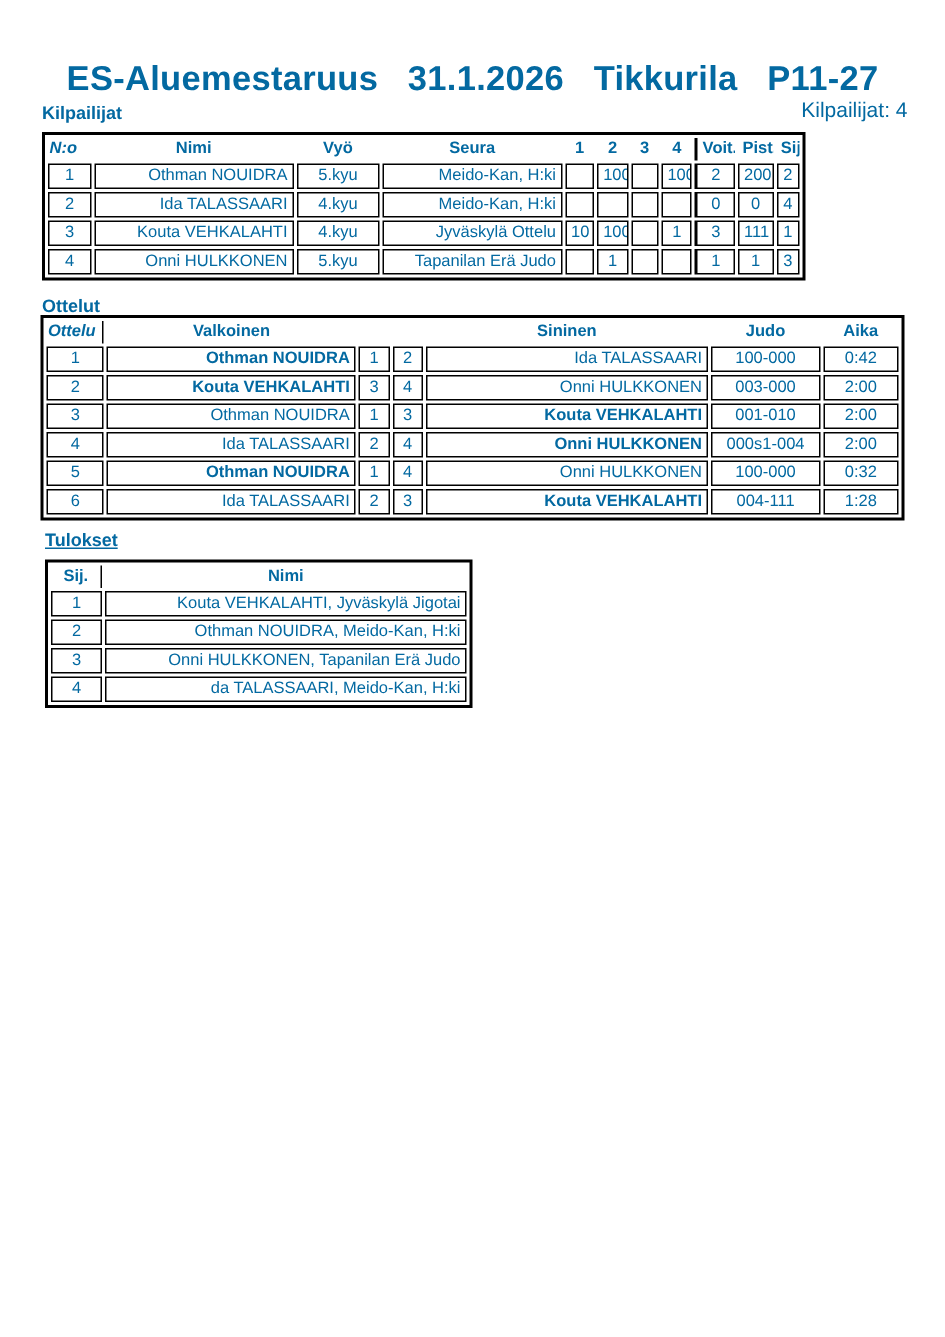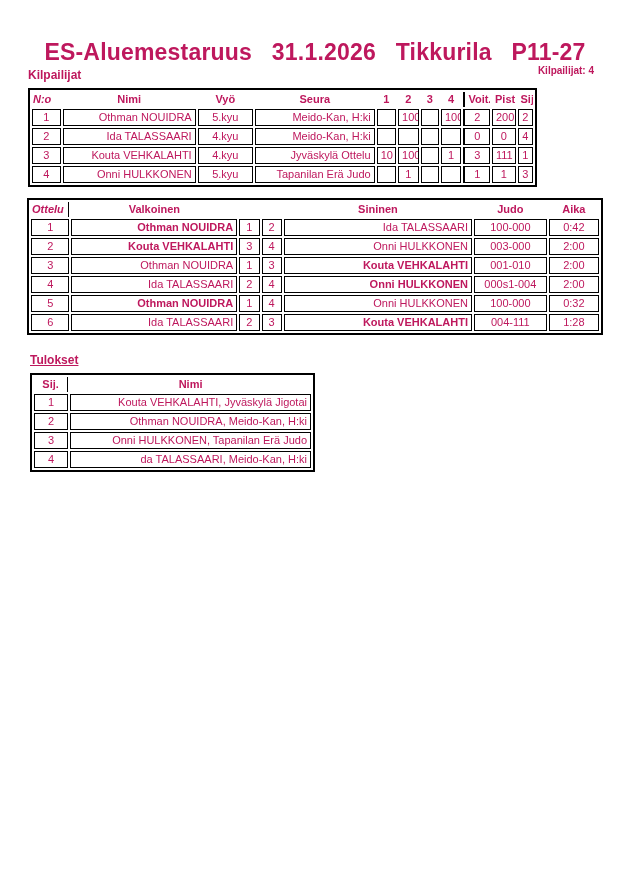--- a/index.html
+++ b/index.html
@@ -5,21 +5,21 @@
   html, body {
     margin: 0;
     padding: 0;
     background: #ffffff;
   }
   .page {
     position: relative;
     width: 630px;
     height: 891px;
     background: #ffffff;
-    color: #be185d;
+    color: #0369a1;
     font-family: "Liberation Sans", "DejaVu Sans", sans-serif;
     overflow: hidden;
   }
   .title {
     position: absolute;
     top: 39px;
     left: 0;
     width: 100%;
     text-align: center;
     font-size: 23px;
@@ -32,35 +32,34 @@
     font-size: 12px;
     font-weight: bold;
     white-space: pre;
   }
   .kilp-heading  { top: 68px;  left: 28px; width: 509px; }
   .ott-heading   { top: 197px; left: 28px; width: 545px; }
   .tul-heading   { top: 353px; left: 30px; width: 285px; text-decoration: underline; }
   .count-note {
     position: absolute;
     top: 65px;
-    right: 36px;
-    font-size: 10px;
+    right: 25px;
+    font-size: 14px;
     white-space: pre;
-    font-weight: bold;
   }
   table {
     position: absolute;
     border-collapse: separate;
     border-spacing: 2px;
     border: 2px solid #000000;
     table-layout: fixed;
     background: #ffffff;
   }
   .t-kilp { left: 28px; top: 88px;  width: 509px; }
-  .t-ott  { left: 27px; top: 198px; width: 576px; }
+  .t-ott  { left: 27px; top: 210px; width: 576px; }
   .t-tul  { left: 30px; top: 373px; width: 285px; }
   th, td {
     box-sizing: border-box;
     font-size: 11px;
     line-height: 13px;
     padding: 1px 3px;
     vertical-align: middle;
     white-space: pre;
     overflow: hidden;
     text-align: center;

